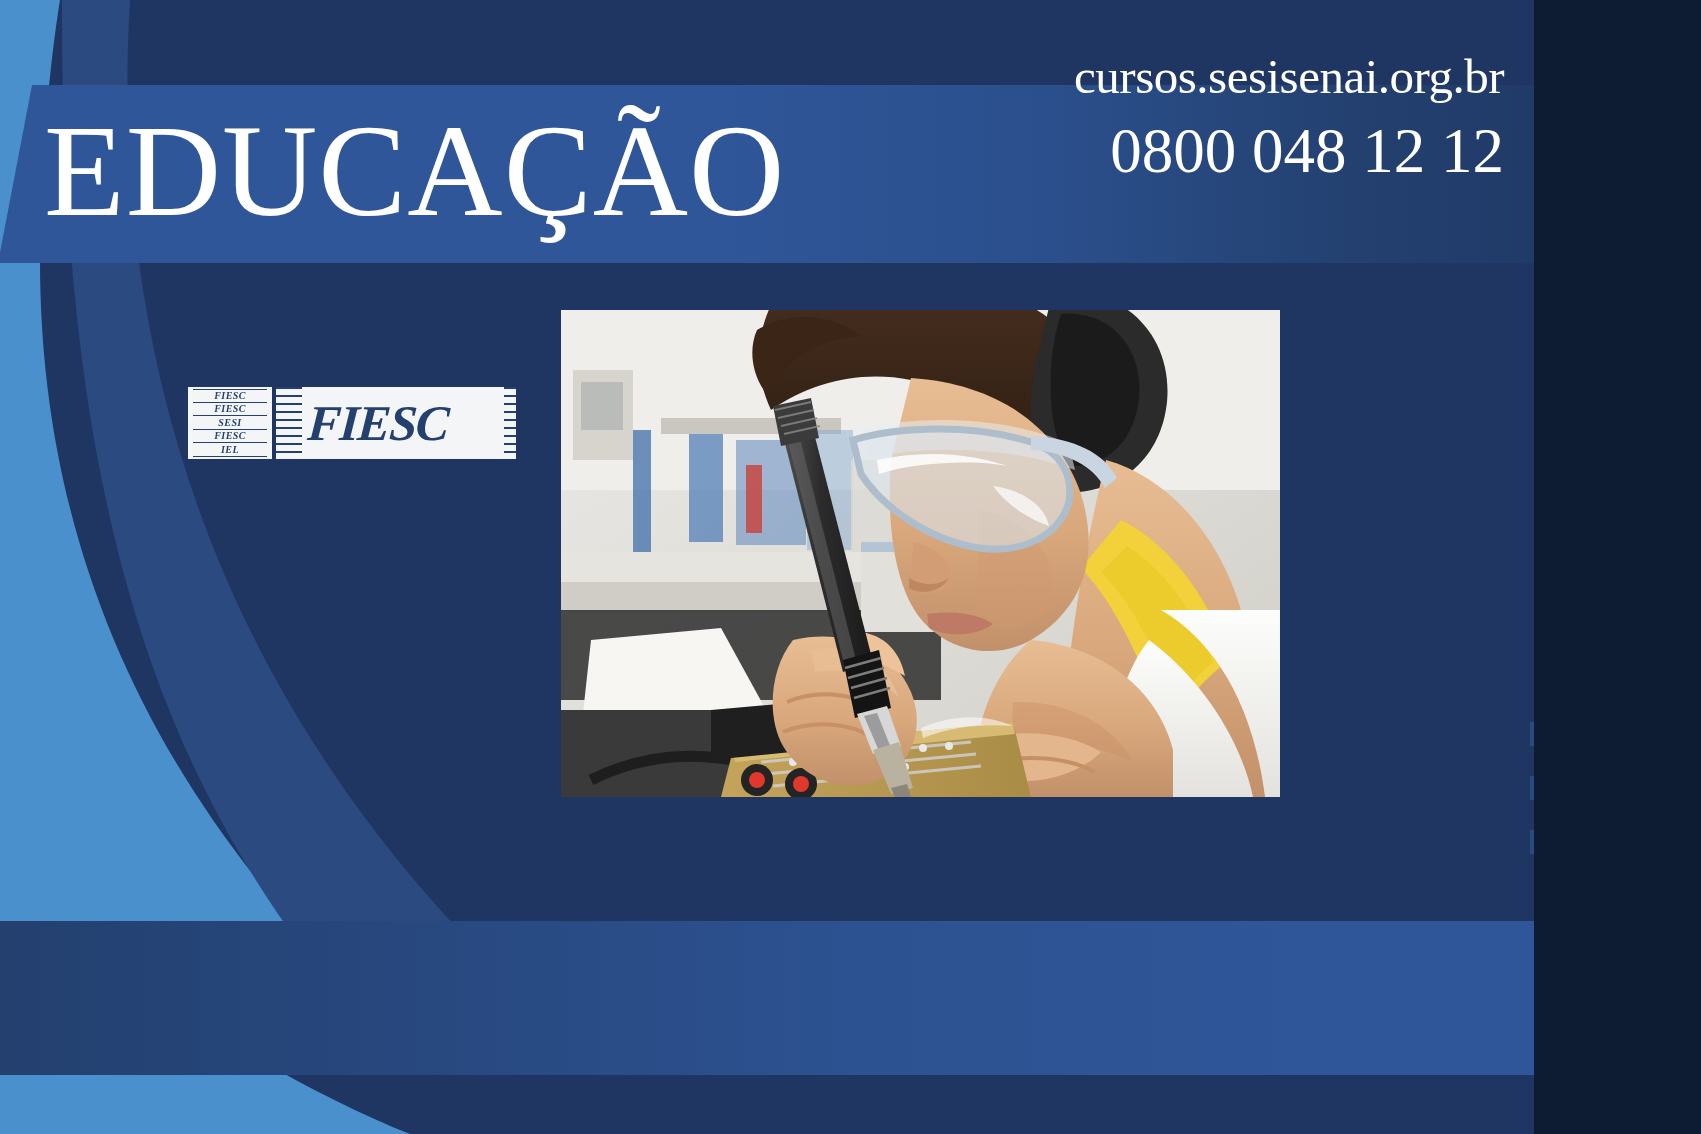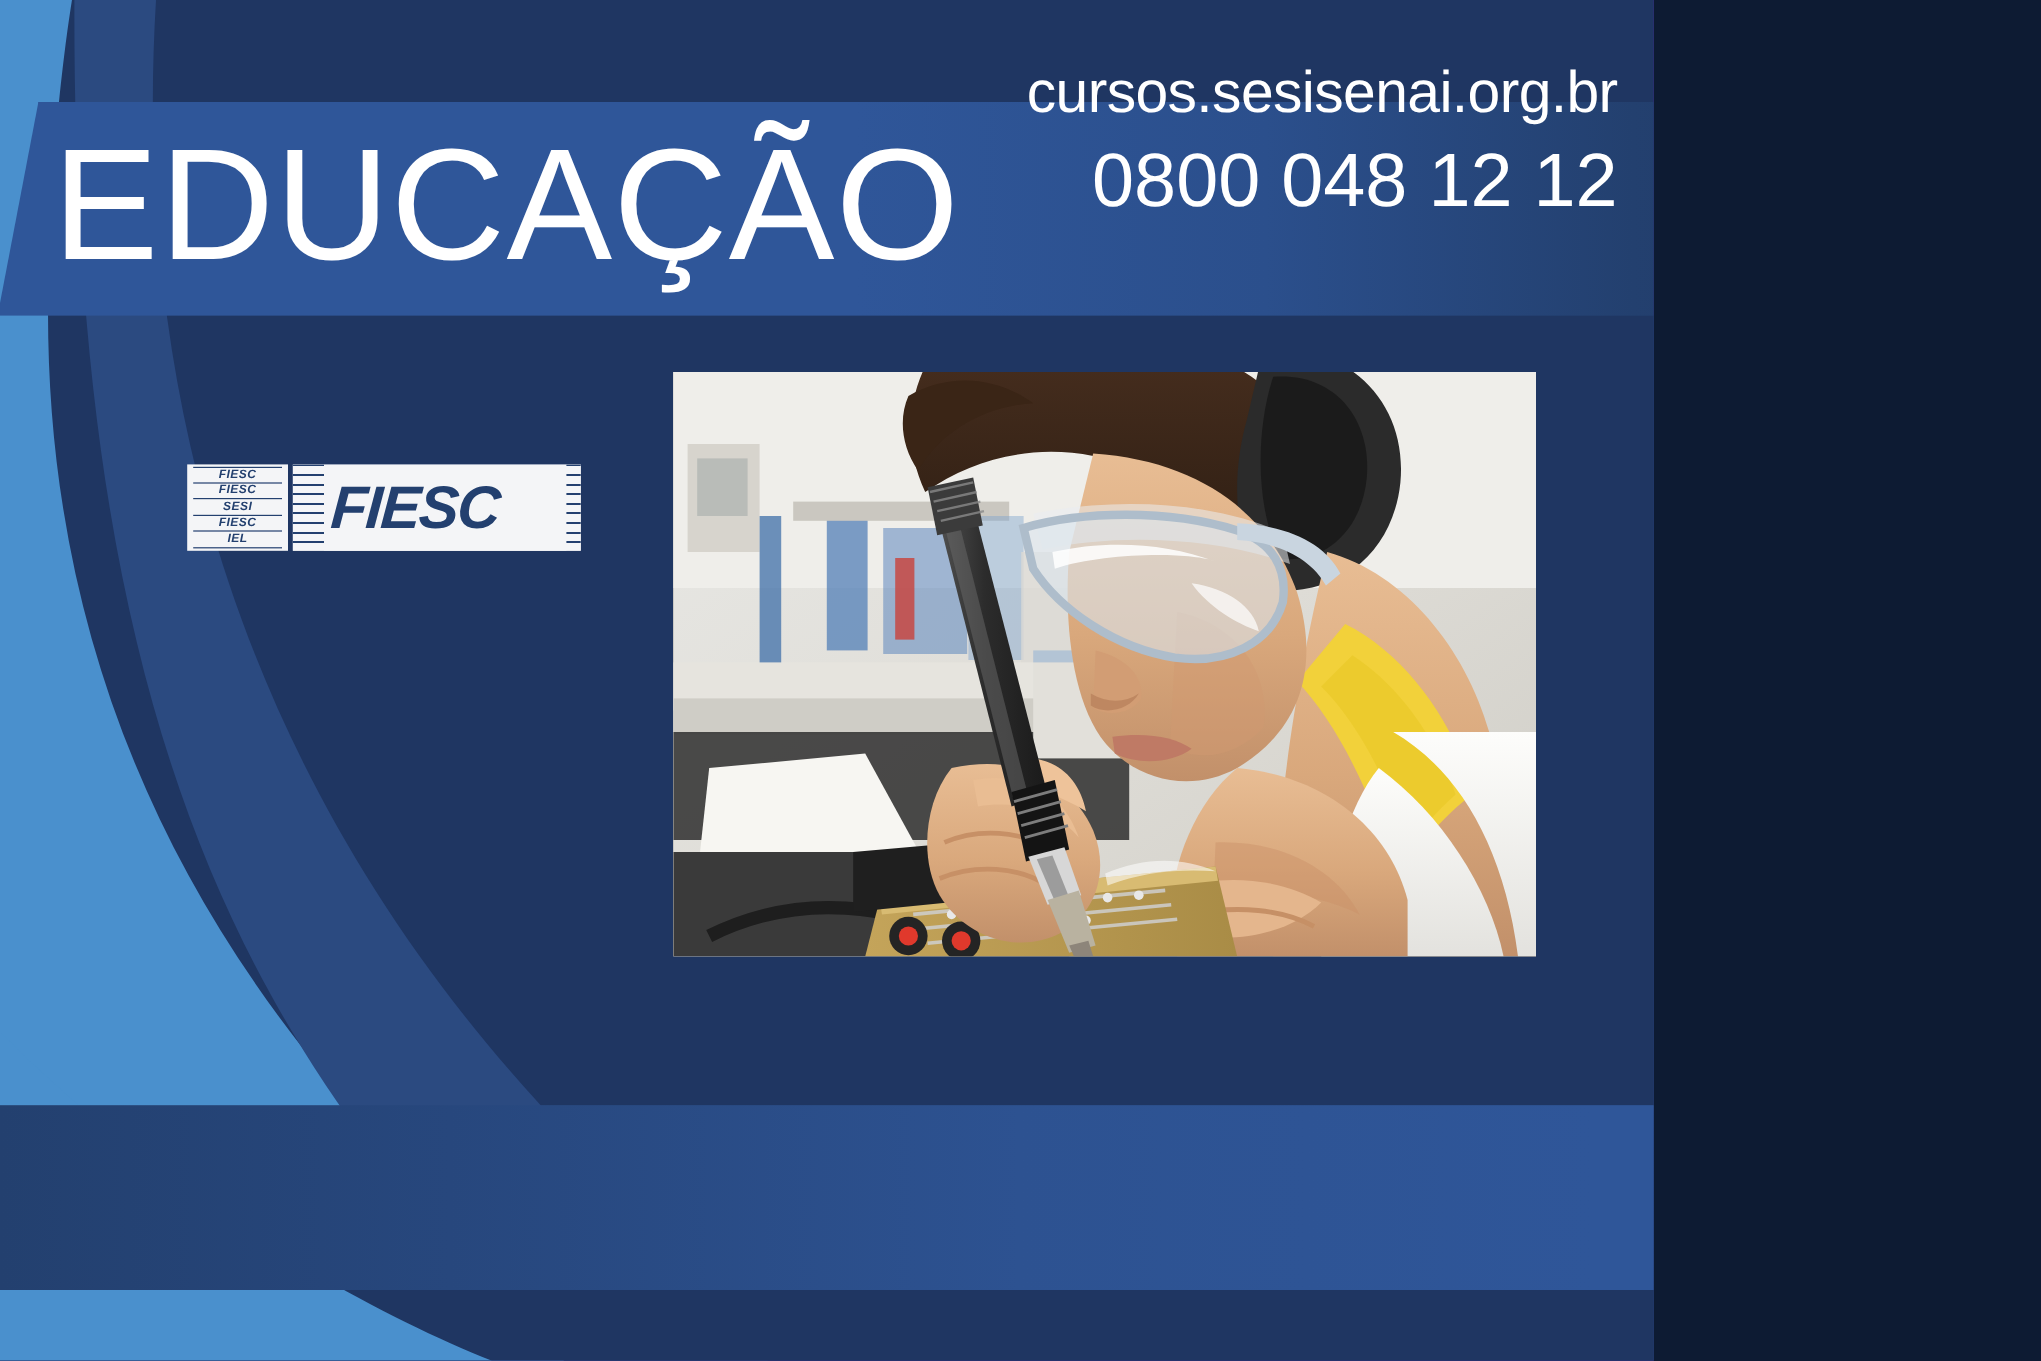--- a/index.html
+++ b/index.html
@@ -2,24 +2,24 @@
 <html><head>
 <meta charset="utf-8">
 <style>
   html, body {
     margin: 0;
     padding: 0;
     background: #0d1b33;
   }
   #poster {
     position: relative;
-    width: 1378px;
+    width: 1534px;
     height: 1134px;
     overflow: hidden;
-    font-family: Liberation Sans, sans-serif;
+    font-family: Liberation Serif, serif;
     background: #6d28d9;
   }
 
   
   .bg-base {
     position: absolute;
     inset: 0;
     background: #1f3662;
   }
   .bg-svg {
@@ -85,21 +85,21 @@
   .contact-phone {
     font-size: 63px;
     line-height: 74px;
     letter-spacing: 0px;
     white-space: nowrap;
   }
 
   
   .logo {
     position: absolute;
-    left: 156px;
+    left: 188px;
     top: 387px;
     width: 328px;
     height: 72px;
     display: flex;
     align-items: stretch;
     gap: 4px;
   }
   .logo-left {
     background: #f4f5f7;
     width: 84px;

